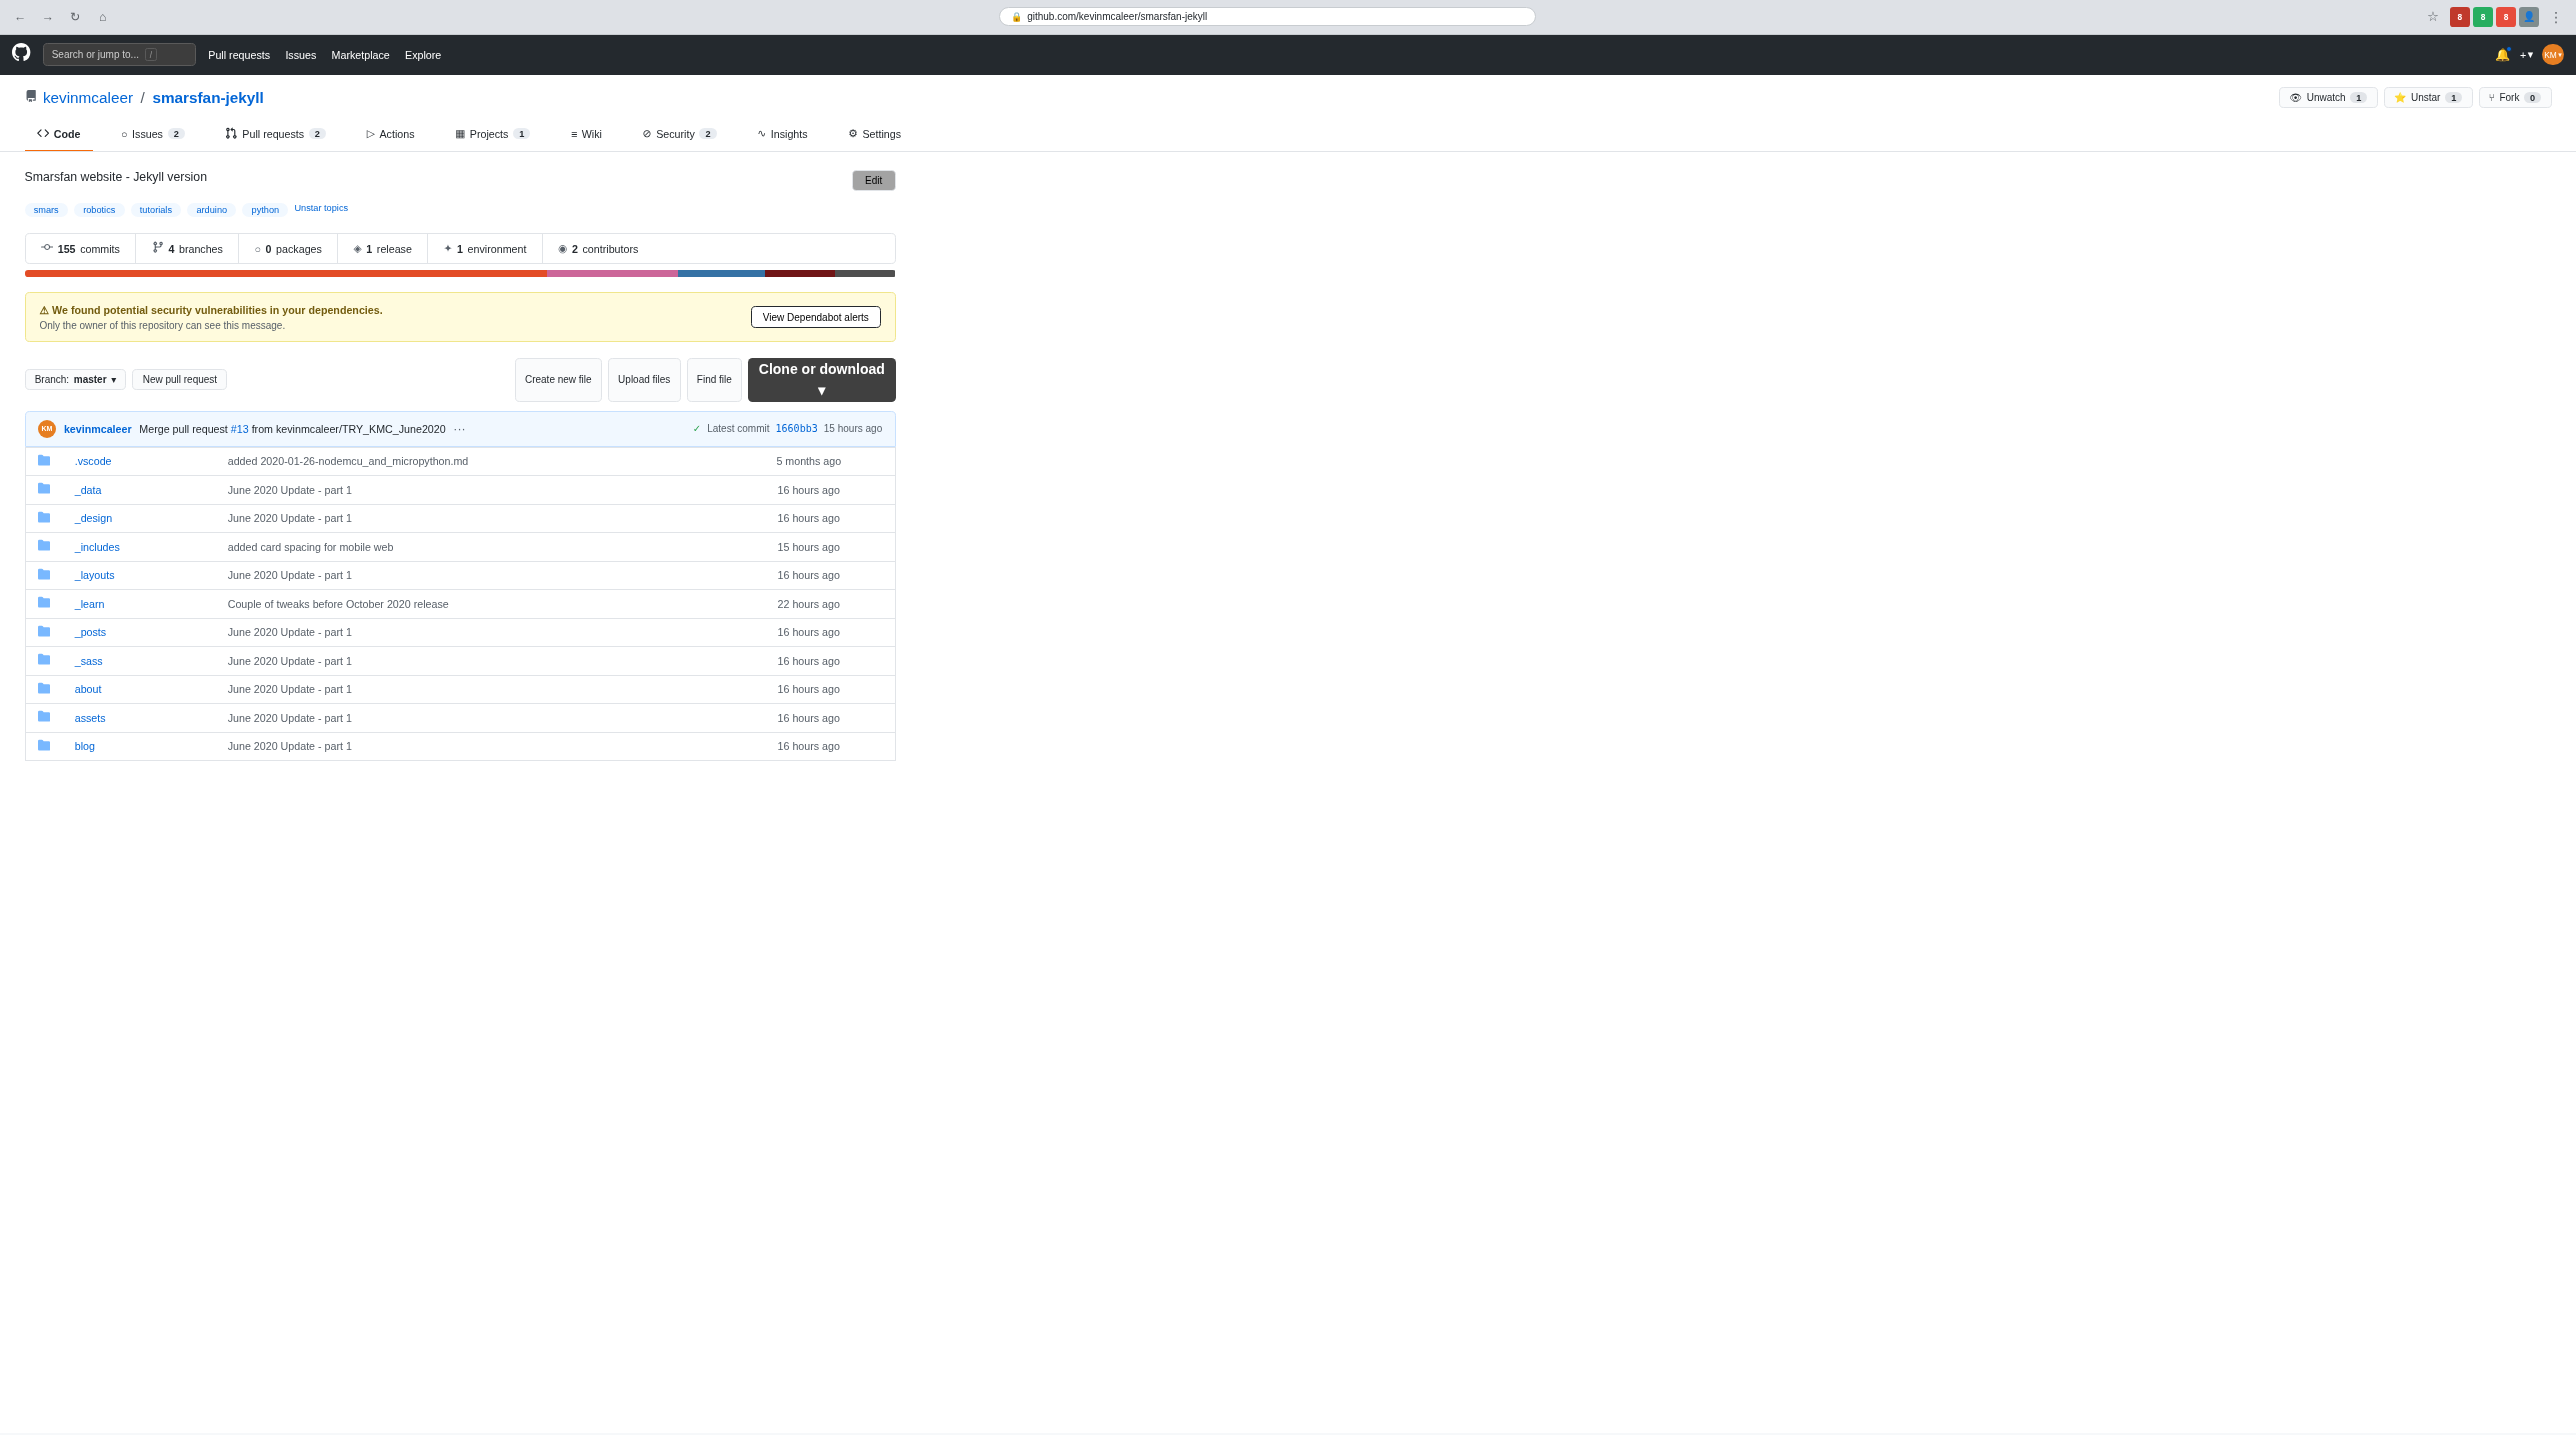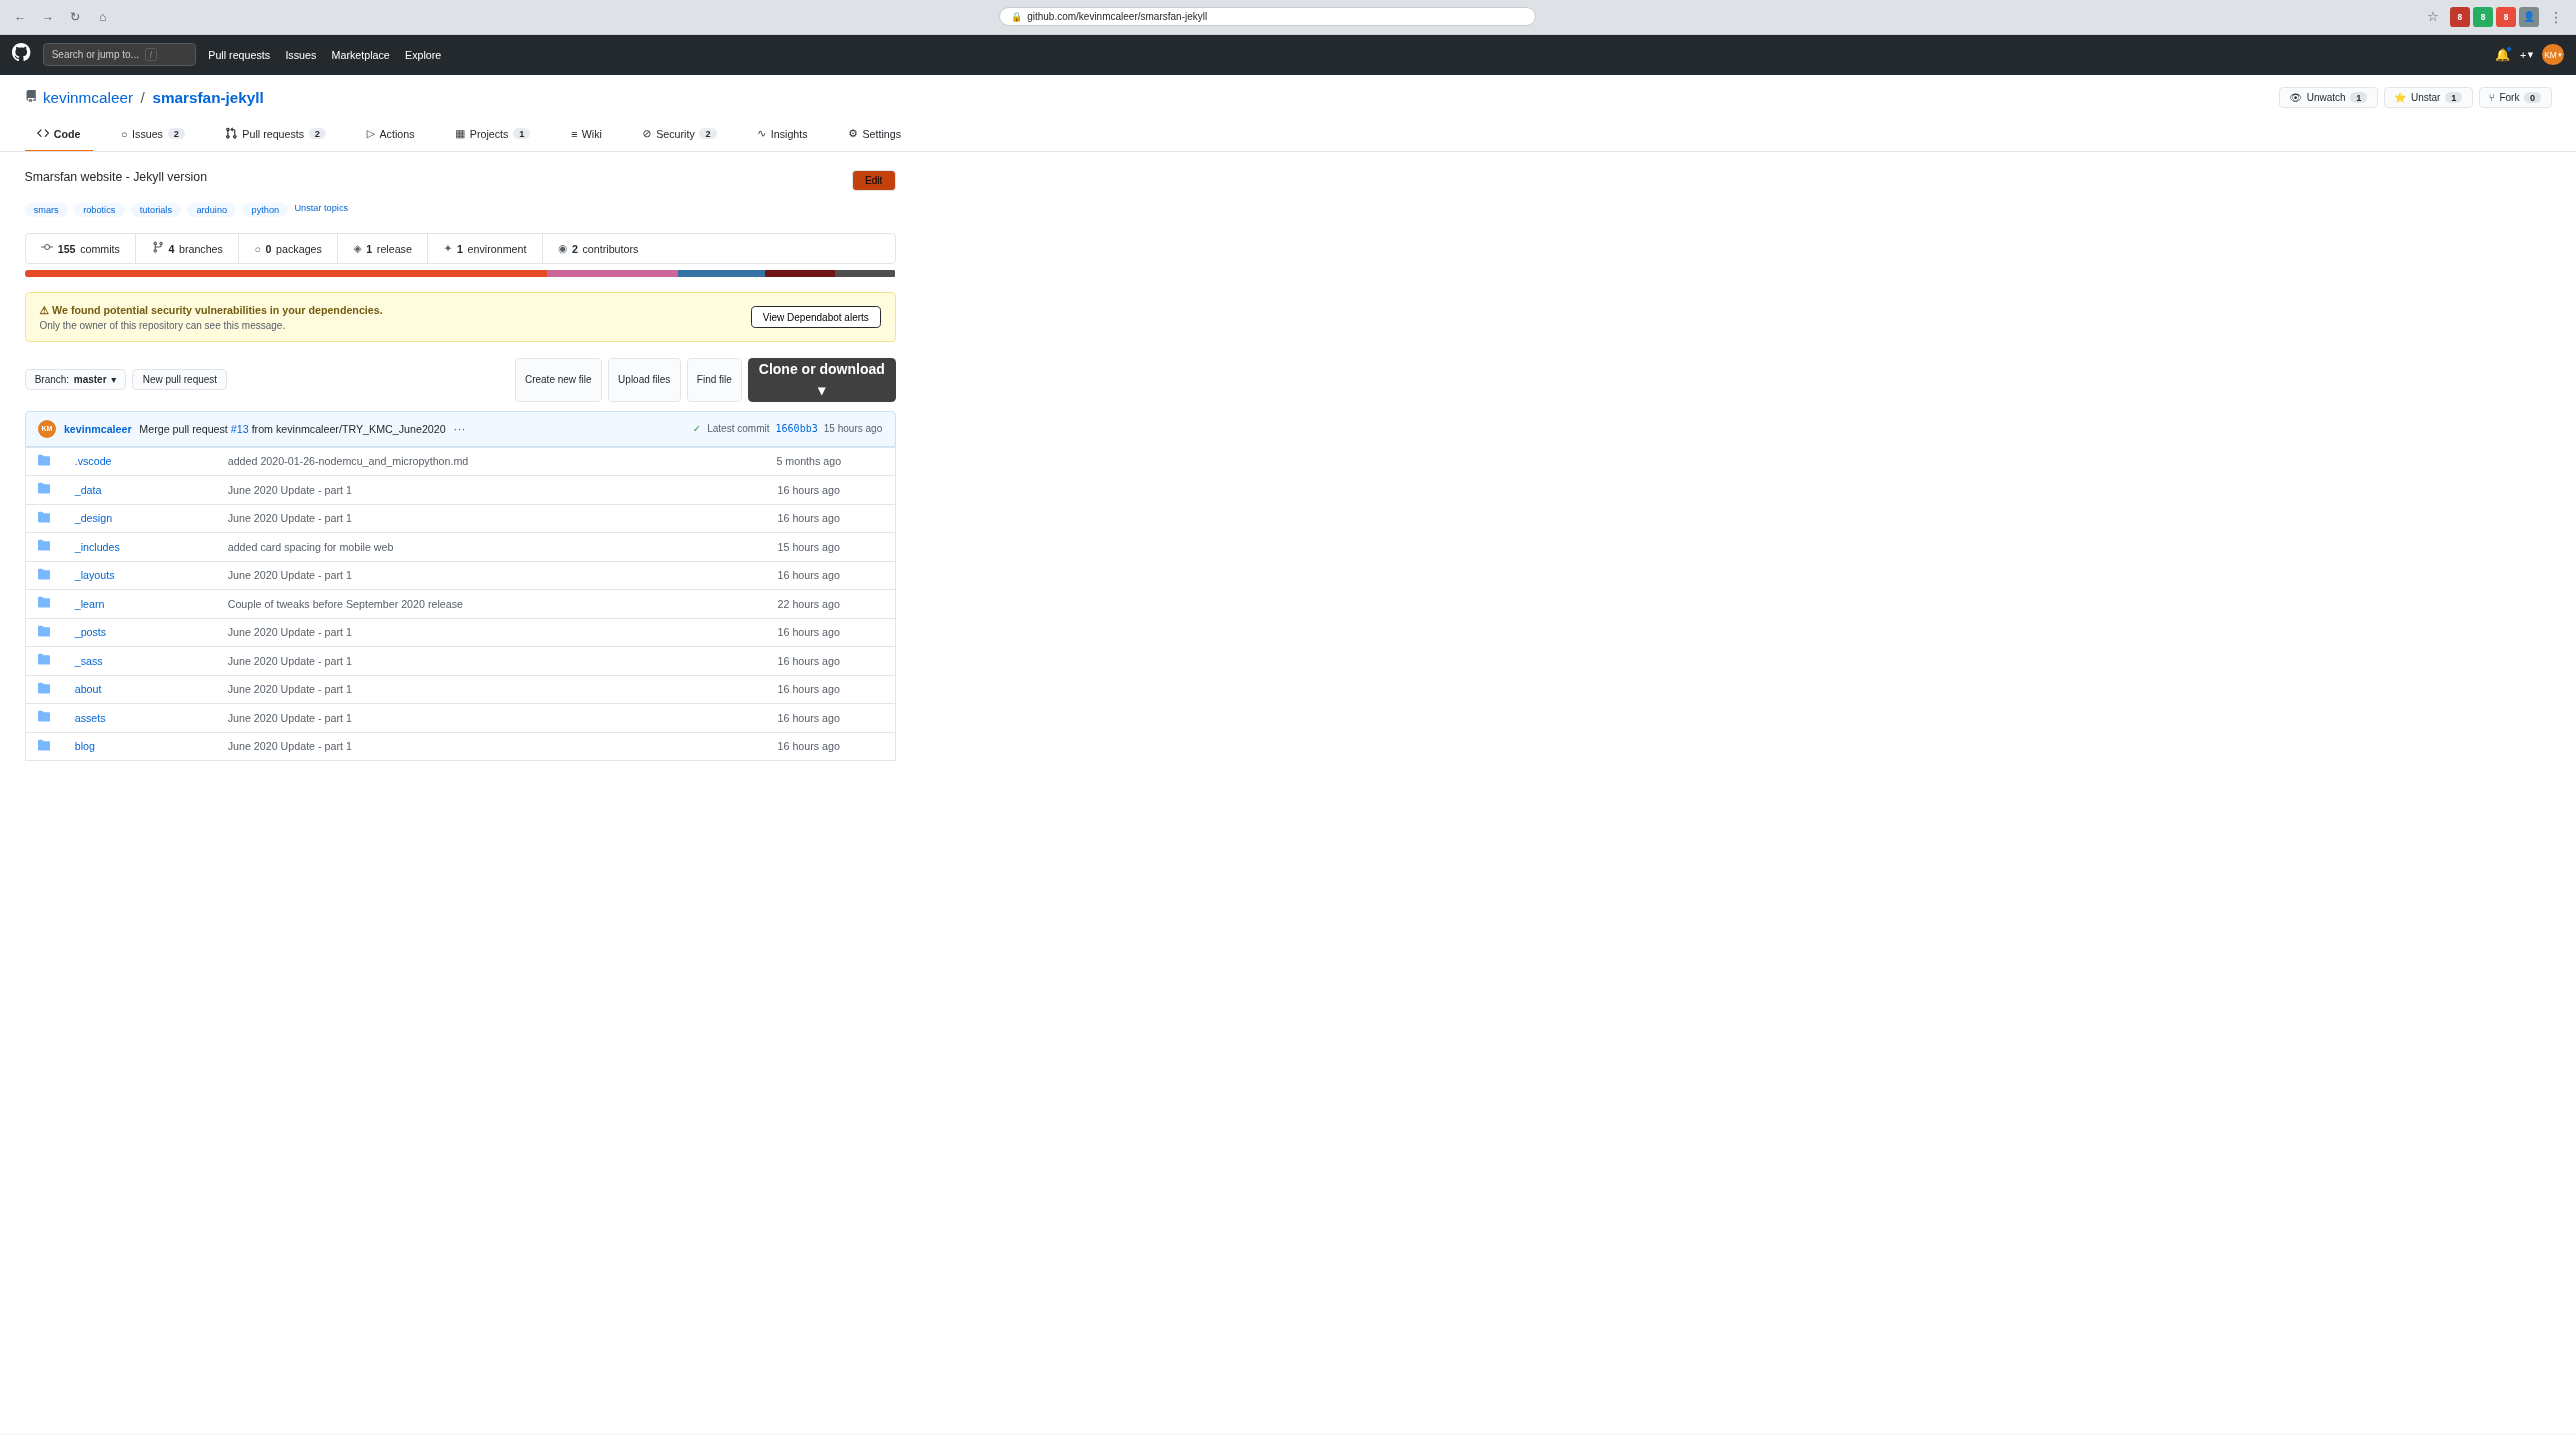--- a/index.html
+++ b/index.html
@@ -45,21 +45,21 @@
     .repo-tab { padding: 9.2px 12.3px; font-size: 10.7px; cursor: pointer; display: flex; align-items: center; gap: 4.6px; color: #24292e; text-decoration: none; border-bottom: 1.5px solid transparent; }
     .repo-tab.active { color: #24292e; border-bottom: 1.5px solid #f66a0a; font-weight: 600; }
     .tab-count { background: rgba(209,217,228,0.5); border-radius: 15.3px; padding: 0.8px 6.1px; font-size: 9.2px; font-weight: 600; }
 
     
     .repo-content { padding: 18.4px 24.5px; max-width: 920px; }
     .repo-description { font-size: 12.3px; color: #24292e; margin-bottom: 9.2px; }
     .repo-topics { display: flex; gap: 6.1px; flex-wrap: wrap; margin-bottom: 15.3px; }
     .topic-tag { background: #f1f8ff; color: #0366d6; border-radius: 15.3px; padding: 2.3px 9.2px; font-size: 9.2px; font-weight: 500; cursor: pointer; }
     .topic-manage { color: #0366d6; font-size: 9.2px; cursor: pointer; text-decoration: none; }
-    .edit-btn { border: 0.8px solid #e1e4e8; border-radius: 4.6px; background: #c2410c; padding: 3.8px 12.3px; font-size: 10px; cursor: pointer; float: right; }
+    .edit-btn { border: 0.8px solid #e1e4e8; border-radius: 4.6px; background: #a3a3a3; padding: 3.8px 12.3px; font-size: 10px; cursor: pointer; float: right; }
 
     
     .repo-stats { display: flex; gap: 0; margin-bottom: 0; border: 0.8px solid #e1e4e8; border-radius: 4.6px; overflow: hidden; }
     .repo-stat { padding: 7.7px 15.3px; font-size: 10.7px; display: flex; align-items: center; gap: 4.6px; cursor: pointer; color: #24292e; text-decoration: none; border-right: 0.8px solid #e1e4e8; }
     .repo-stat:last-child { border-right: none; }
     .stat-icon { color: #586069; }
     .stat-count { font-weight: 600; }
 
     
     .lang-bar { height: 6.1px; display: flex; border-radius: 3.1px; overflow: hidden; margin-top: 6.1px; margin-bottom: 15.3px; }
@@ -388,21 +388,21 @@
                 </svg></span></td>
           <td class="file-cell"><a class="file-name">_layouts</a></td>
           <td class="file-cell"><span class="file-message">June 2020 Update - part 1</span></td>
           <td class="file-cell file-time">16 hours ago</td>
         </tr>
         <tr class="file-row">
           <td class="file-cell"><span class="file-icon"><svg width="12.3" height="12.3" viewBox="0 0 16 16" fill="#79b8ff">
                   <path d="M1.75 1A1.75 1.75 0 000 2.75v10.5C0 14.216.784 15 1.75 15h12.5A1.75 1.75 0 0016 13.25v-8.5A1.75 1.75 0 0014.25 3H7.5a.25.25 0 01-.2-.1l-.9-1.2C6.07 1.26 5.55 1 5 1H1.75z"></path>
                 </svg></span></td>
           <td class="file-cell"><a class="file-name">_learn</a></td>
-          <td class="file-cell"><span class="file-message">Couple of tweaks before September 2020 release</span></td>
+          <td class="file-cell"><span class="file-message">Couple of tweaks before October 2020 release</span></td>
           <td class="file-cell file-time">22 hours ago</td>
         </tr>
         <tr class="file-row">
           <td class="file-cell"><span class="file-icon"><svg width="12.3" height="12.3" viewBox="0 0 16 16" fill="#79b8ff">
                   <path d="M1.75 1A1.75 1.75 0 000 2.75v10.5C0 14.216.784 15 1.75 15h12.5A1.75 1.75 0 0016 13.25v-8.5A1.75 1.75 0 0014.25 3H7.5a.25.25 0 01-.2-.1l-.9-1.2C6.07 1.26 5.55 1 5 1H1.75z"></path>
                 </svg></span></td>
           <td class="file-cell"><a class="file-name">_posts</a></td>
           <td class="file-cell"><span class="file-message">June 2020 Update - part 1</span></td>
           <td class="file-cell file-time">16 hours ago</td>
         </tr>

